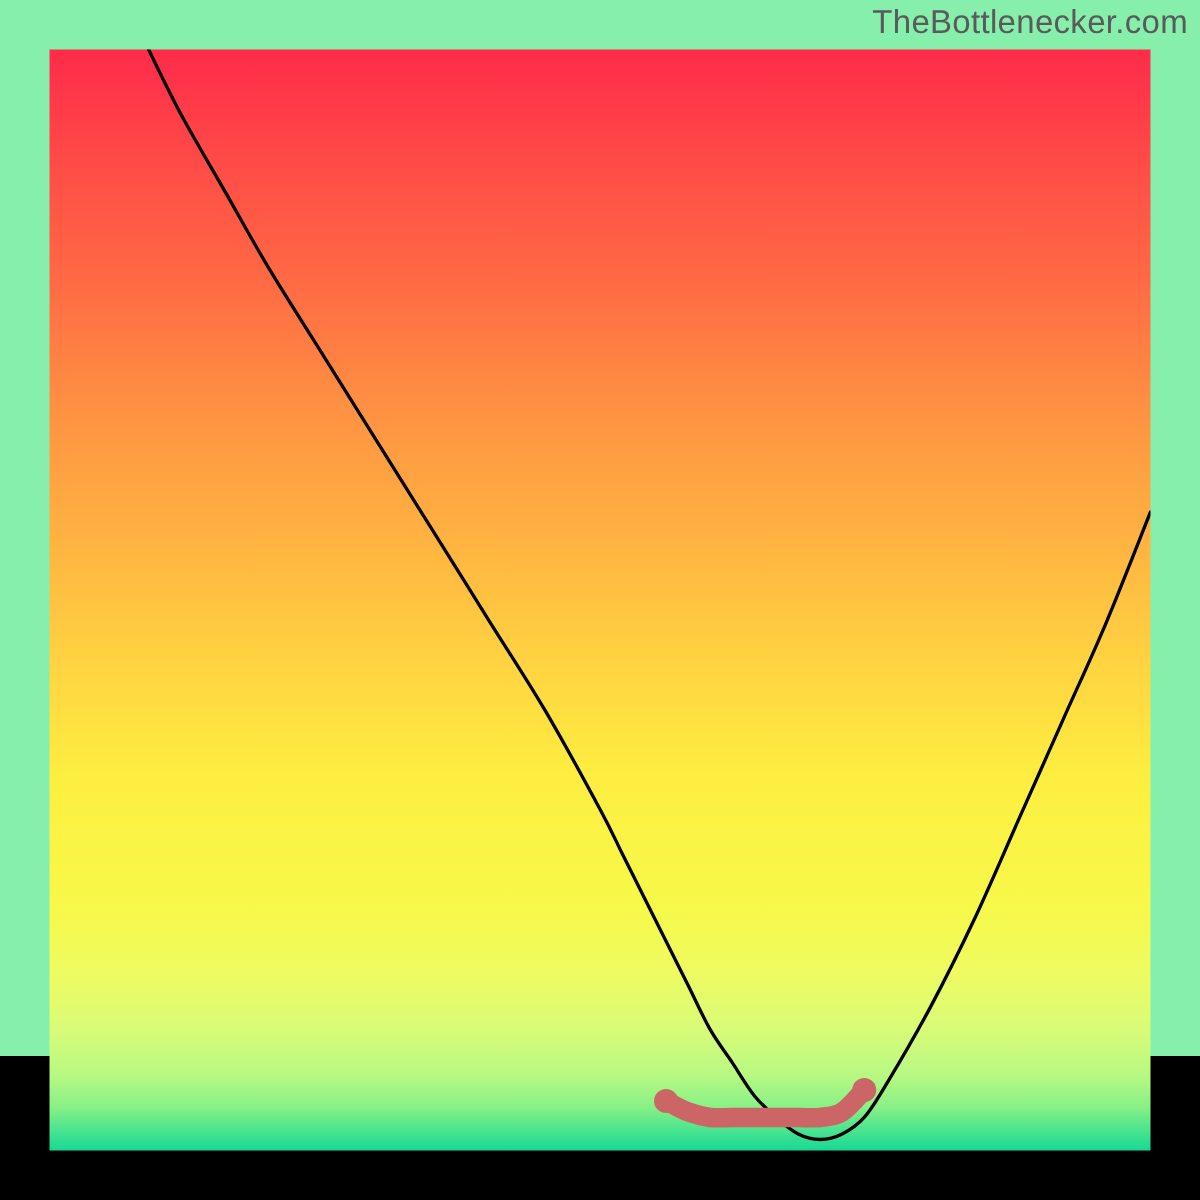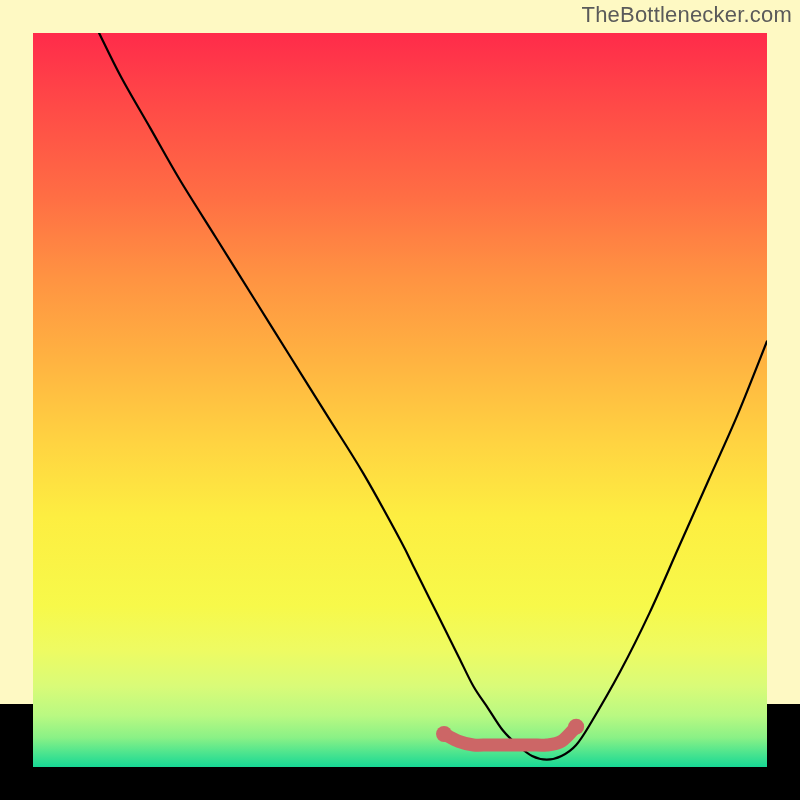--- a/index.html
+++ b/index.html
@@ -8,21 +8,21 @@
     width: 800px;
     height: 800px;
     background: #000;
     overflow: hidden;
     font-family: Arial, Helvetica, sans-serif;
   }
   .frame {
     position: relative;
     width: 800px;
     height: 704px;
-    background: #fef9c3;
+    background: #86efac;
   }
   .watermark {
     position: absolute;
     top: 2px;
     right: 8px;
     color: #5a5a5a;
     font-size: 22px;
     font-weight: 500;
     letter-spacing: 0.2px;
     z-index: 30;

